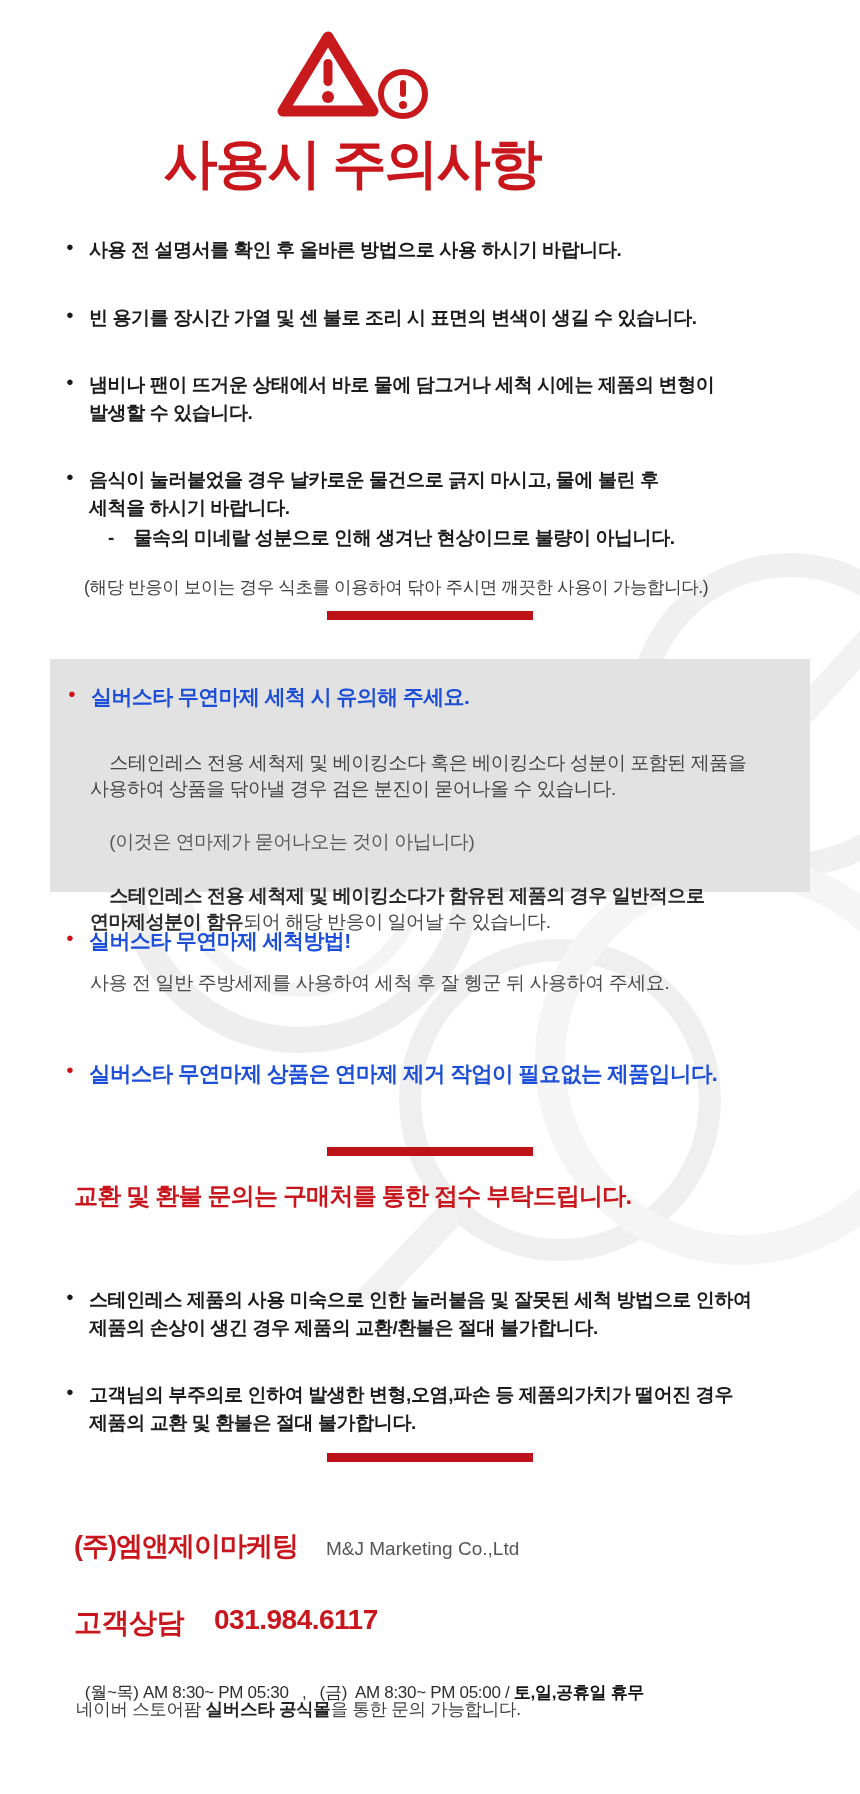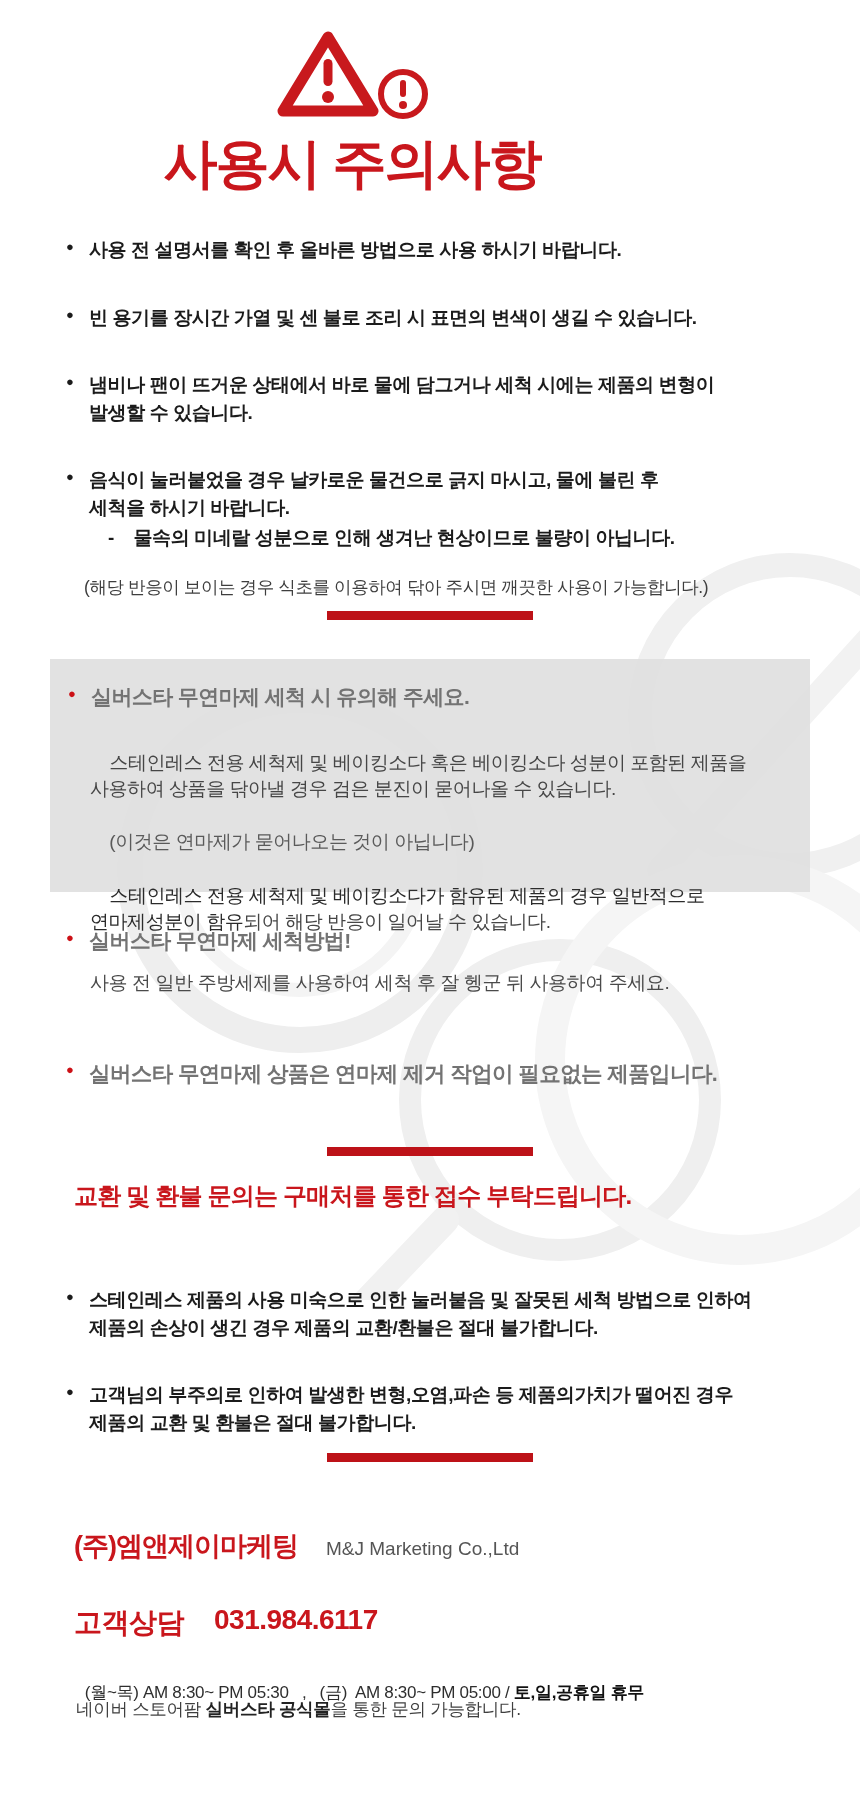--- a/index.html
+++ b/index.html
@@ -27,27 +27,27 @@
   .vinegar{padding-left:18px;font-size:17.5px;font-weight:400;color:#3e3e3e;letter-spacing:-0.4px;}
 
   
   .divider{position:absolute;left:50%;transform:translateX(-50%);width:206px;height:9px;
     background:#bd1218;z-index:1;}
   .d1{top:611px;} .d2{top:1147px;} .d3{top:1453px;}
 
   
   .gray-box{left:50px;top:659px;width:760px;height:233px;background:rgba(224,224,224,0.92);}
   .red-bullet-head{position:relative;padding-left:23px;font-size:21px;font-weight:800;
-    color:#737373;letter-spacing:-0.6px;}
+    color:#1d4ed8;letter-spacing:-0.6px;}
   .red-bullet-head::before{content:"●";position:absolute;left:0;top:3px;font-size:13px;color:#cc1016;}
   .gb-head{position:absolute;left:18px;top:24px;}
   .gb-body{position:absolute;left:40px;top:64px;width:700px;font-size:19px;line-height:1.4;
     letter-spacing:-0.45px;color:#464646;white-space:pre-wrap;}
   .gb-paren{color:#5a5a5a;}
-  .gb-bold{font-weight:400;color:#2b2b2b;white-space:pre-wrap;}
+  .gb-bold{font-weight:700;color:#2b2b2b;white-space:pre-wrap;}
 
   
   .method-head{left:66px;top:927px;}
   .method-body{left:90px;top:970px;font-size:19px;color:#4a4a4a;letter-spacing:-0.4px;}
 
   
   .no-abrasive{left:66px;top:1031px;font-size:21.5px;}
 
   
   .exchange-head{left:74px;top:1180px;font-size:24px;font-weight:800;color:#c9161c;letter-spacing:-0.8px;}

